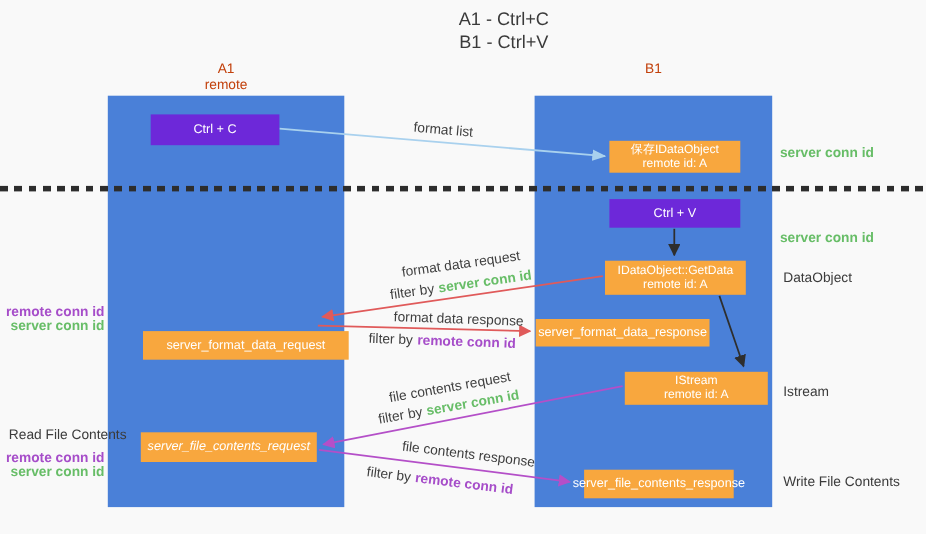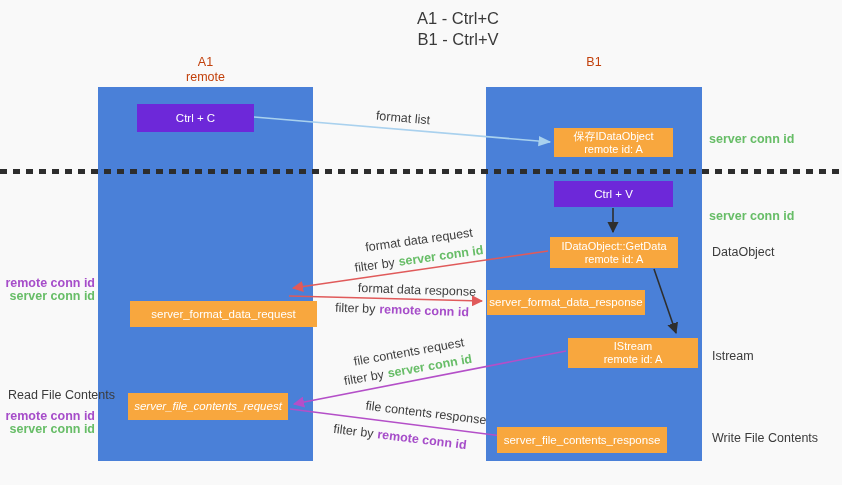--- a/index.html
+++ b/index.html
@@ -130,21 +130,21 @@
 
   <div class="node orange" style="left:487px;top:290px;width:158px;height:25px;">server_format_data_response</div>
 
   <div class="node orange" style="left:568px;top:338px;width:130px;height:30px;font-size:11px;">
     <div>IStream</div>
     <div>remote id: A</div>
   </div>
 
   <div class="node orange" style="left:128px;top:393px;width:160px;height:27px;font-style:italic;">server_file_contents_request</div>
 
-  <div class="node orange" style="left:497px;top:427px;width:170px;height:26px;">server_file_contents_response</div>
+  <div class="node orange" style="left:531px;top:427px;width:136px;height:26px;">server_file_contents_response</div>
 
   <div class="edge-label r-pos5" style="left:403px;top:118px;">format list</div>
 
   <div class="edge-label r-neg8" style="left:419px;top:240px;">format data request</div>
   <div class="edge-label r-neg8" style="left:419px;top:259px;">
     <span class="filter-prefix">filter by</span><span class="green-id">server conn id</span>
   </div>
 
   <div class="edge-label r-pos2" style="left:417px;top:290px;">format data response</div>
   <div class="edge-label r-pos2" style="left:402px;top:310px;">

